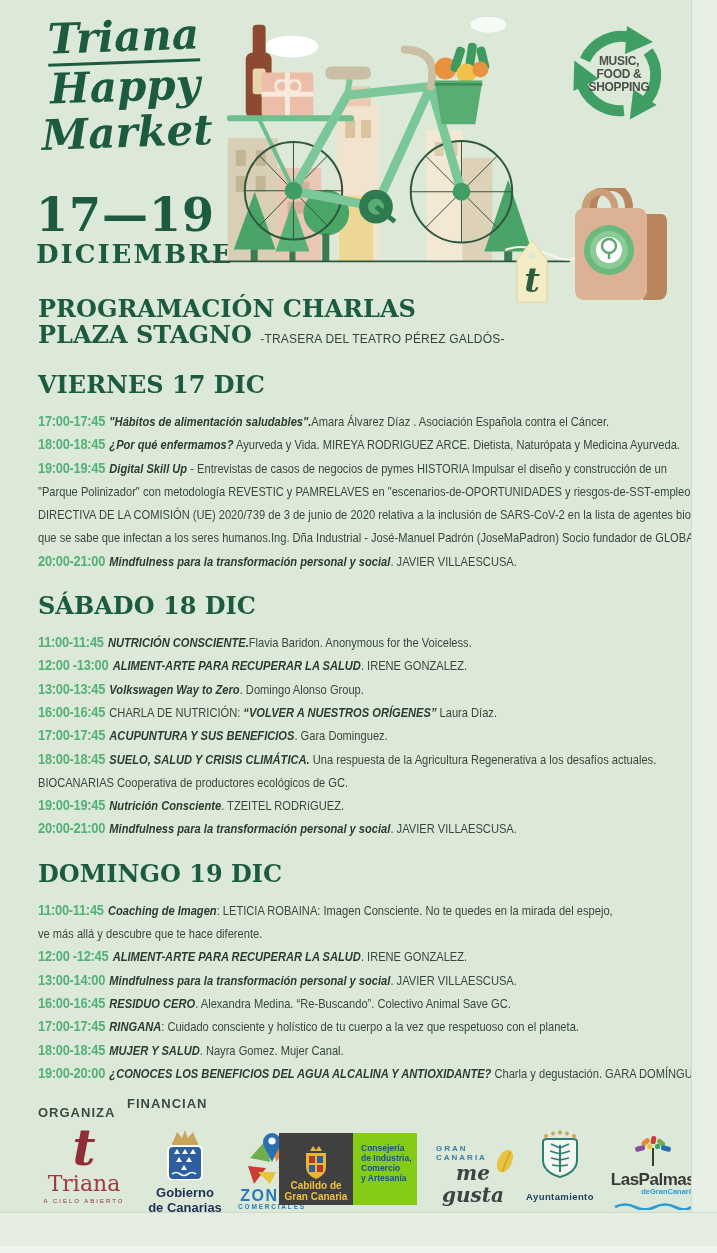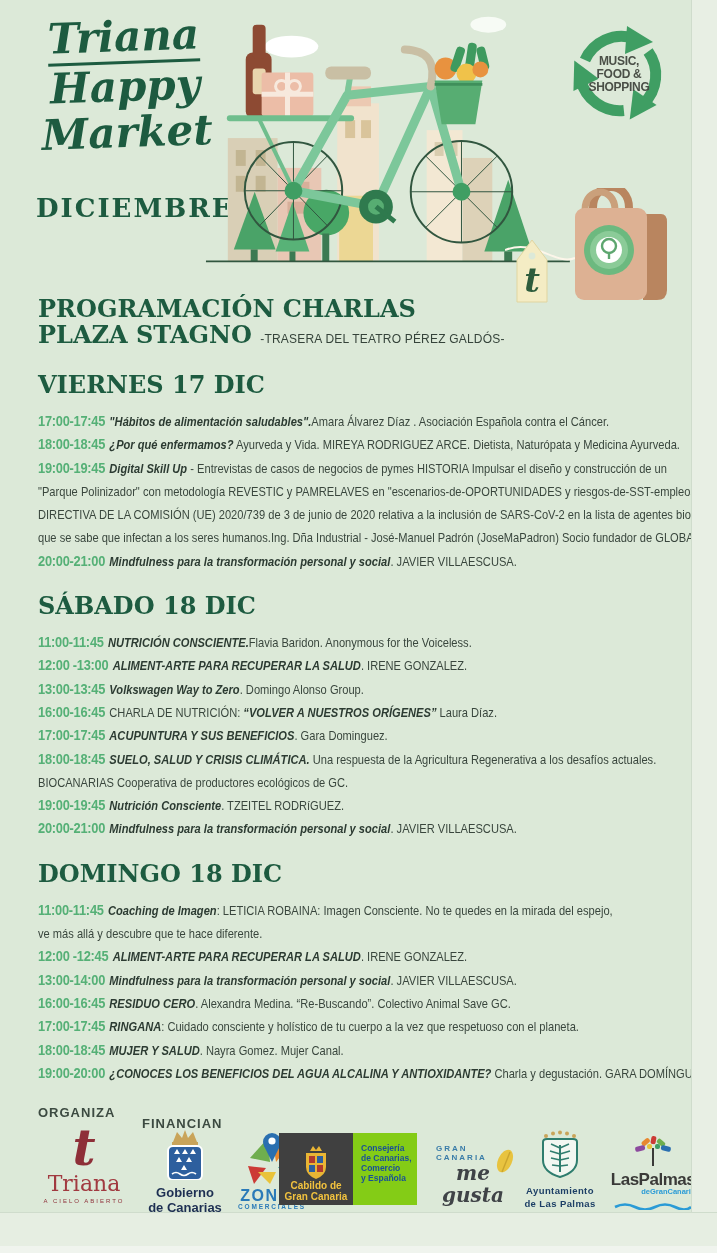--- a/index.html
+++ b/index.html
@@ -37,21 +37,21 @@
   .rows{width:770px;transform:scaleX(0.855);transform-origin:0 0;}
   .row{font-size:13px;line-height:22.3px;white-space:nowrap;}
   .time{font-weight:bold;color:#55b076;font-size:15px;margin-right:5px;letter-spacing:-0.3px;}
   .time:empty{margin:0;}
   .pre{color:#39463d;}
   .title{font-weight:bold;font-style:italic;color:#2c3b32;}
   .desc{color:#39463d;}
   
   .footer{position:absolute;left:38px;top:1096px;width:660px;height:130px;}
   .flabel{position:absolute;top:0;font-size:13px;font-weight:bold;color:#3c4a41;letter-spacing:1px;}
-  .lbl-organiza{left:0;margin-top:9px;} .lbl-financian{left:104px;margin-top:20px;}
+  .lbl-organiza{left:0;margin-top:9px;} .lbl-financian{left:89px;}
   .logo{position:absolute;text-align:center;}
   .lg-triana{left:0;top:28px;width:92px;color:#9e333c;}
   .lg-triana .tg-t{font-family:"DejaVu Serif",serif;font-style:italic;font-weight:bold;
     font-size:50px;line-height:48px;color:#8e2f38;}
   .lg-triana .tg-name{font-family:"DejaVu Serif",serif;font-size:22px;line-height:24px;color:#a13a40;}
   .lg-triana .tg-tag{font-size:6px;letter-spacing:2px;color:#8e2f38;margin-top:2px;}
   .lg-gob{left:110px;top:32px;width:74px;}
   .lg-gob .gb-name{font-size:13px;font-weight:bold;color:#1d2f52;line-height:12px;margin-top:3px;}
   .lg-zonas{left:186px;top:32px;width:96px;}
   .zn1{font-size:16px;font-weight:bold;color:#2a7ab8;letter-spacing:1.5px;line-height:15px;}
@@ -63,21 +63,21 @@
     align-items:center;justify-content:flex-end;padding-bottom:3px;box-sizing:border-box;}
   .cb-name{color:#f2c23e;font-weight:bold;font-size:10px;line-height:10.5px;text-align:center;}
   .cb-yellow{width:64px;height:72px;background:#84cc16;box-sizing:border-box;padding:10px 0 0 8px;}
   .cb-cons{color:#1a5096;font-weight:bold;font-size:8.5px;line-height:10px;}
   .lg-megusta{left:392px;top:48px;width:86px;}
   .mg-caps{font-size:8px;font-weight:bold;color:#3a7ca8;letter-spacing:2px;line-height:9px;text-align:left;padding-left:6px;}
   .mg-script{font-family:"DejaVu Serif",serif;font-style:italic;font-weight:bold;
     font-size:20px;color:#3f4347;line-height:22px;position:relative;}
   .mg-leaf{position:absolute;right:-2px;top:-14px;}
   .lg-ayto{left:478px;top:34px;width:88px;}
-  .ay-name{font-size:9.5px;font-weight:bold;color:#1d3f66;line-height:10.5px;letter-spacing:0.4px;margin-top:2px;}
+  .ay-name{font-size:9.5px;font-weight:bold;color:#1d3f66;line-height:10.5px;letter-spacing:0.4px;margin-top:8px;}
   .lg-lp{left:565px;top:40px;width:100px;}
   .lp-name{font-size:17px;font-weight:bold;color:#3a3a38;line-height:16px;letter-spacing:-0.5px;}
   .lp-sub{font-size:7.5px;font-weight:bold;color:#2a9bd6;line-height:8px;text-align:right;padding-right:8px;}
   .lp-tag{font-size:7px;font-style:italic;color:#2a7ab8;margin-top:3px;}
   
   .edge-right{position:absolute;right:0;top:0;width:25px;height:100%;
     background:#e8efe4;border-left:1px solid #cfdccc;}
   .edge-bottom{position:absolute;left:0;bottom:0;width:100%;height:40px;
     background:#e6eee2;border-top:1px solid #cfdccc;}
   .edge-bottom2{position:absolute;left:0;bottom:0;width:100%;height:7px;background:#f0f4ee;}
@@ -87,20 +87,21 @@
 
 <div class="poster">
 
   <div class="script-logo">
     <span class="w1">Triana</span><br>
     <span>Happy</span><br>
     <span>Market</span>
   </div>
 
   <div class="date-block">
+    <div class="date-range">17—19</div>
     <div class="date-month">DICIEMBRE</div>
   </div>
 
   <svg class="bike-svg" width="517" height="300" viewBox="0 0 520 300">
     <ellipse cx="92" cy="46" rx="27" ry="11" fill="#ffffff"></ellipse>
     <ellipse cx="290" cy="24" rx="18" ry="8" fill="#f7fbf5"></ellipse>
 
     <rect x="28" y="138" width="50" height="124" fill="#d9cfb6"></rect>
     <rect x="36" y="150" width="10" height="16" fill="#c2b592"></rect>
       <rect x="56" y="150" width="10" height="16" fill="#c2b592"></rect>
@@ -242,21 +243,21 @@
         <div class="row"><span class="time">16:00-16:45</span><span class="pre">CHARLA DE NUTRICIÓN: </span><span class="title">“VOLVER A NUESTROS ORÍGENES”</span><span class="desc"> Laura Díaz.</span></div>
         <div class="row"><span class="time">17:00-17:45</span><span class="title">ACUPUNTURA Y SUS BENEFICIOS</span><span class="desc">. Gara Dominguez.</span></div>
         <div class="row"><span class="time">18:00-18:45</span><span class="title">SUELO, SALUD Y CRISIS CLIMÁTICA.</span><span class="desc"> Una respuesta de la Agricultura Regenerativa a los desafíos actuales.</span></div>
         <div class="row"><span class="time"></span><span class="desc">BIOCANARIAS Cooperativa de productores ecológicos de GC.</span></div>
         <div class="row"><span class="time">19:00-19:45</span><span class="title">Nutrición Consciente</span><span class="desc">. TZEITEL RODRíGUEZ.</span></div>
         <div class="row"><span class="time">20:00-21:00</span><span class="title">Mindfulness para la transformación personal y social</span><span class="desc">. JAVIER VILLAESCUSA.</span></div>
       </div>
     </div>
 
     <div class="day">
-      <div class="day-heading">DOMINGO 18 DIC</div>
+      <div class="day-heading">DOMINGO 19 DIC</div>
       <div class="rows">
         <div class="row"><span class="time">11:00-11:45</span><span class="title">Coaching de Imagen</span><span class="desc">: LETICIA ROBAINA: Imagen Consciente. No te quedes en la mirada del espejo,</span></div>
         <div class="row"><span class="time"></span><span class="desc">ve más allá y descubre que te hace diferente.</span></div>
         <div class="row"><span class="time">12:00 -12:45</span><span class="title">ALIMENT-ARTE PARA RECUPERAR LA SALUD</span><span class="desc">. IRENE GONZALEZ.</span></div>
         <div class="row"><span class="time">13:00-14:00</span><span class="title">Mindfulness para la transformación personal y social</span><span class="desc">. JAVIER VILLAESCUSA.</span></div>
         <div class="row"><span class="time">16:00-16:45</span><span class="title">RESIDUO CERO</span><span class="desc">. Alexandra Medina. “Re-Buscando”. Colectivo Animal Save GC.</span></div>
         <div class="row"><span class="time">17:00-17:45</span><span class="title">RINGANA</span><span class="desc">: Cuidado consciente y holístico de tu cuerpo a la vez que respetuoso con el planeta.</span></div>
         <div class="row"><span class="time">18:00-18:45</span><span class="title">MUJER Y SALUD</span><span class="desc">. Nayra Gomez. Mujer Canal.</span></div>
         <div class="row"><span class="time">19:00-20:00</span><span class="title">¿CONOCES LOS BENEFICIOS DEL AGUA ALCALINA Y ANTIOXIDANTE?</span><span class="desc"> Charla y degustación. GARA DOMÍNGUEZ.</span></div>
       </div>
@@ -315,23 +316,23 @@
           <rect x="8" y="11" width="6" height="7" fill="#b03a2e"></rect>
           <rect x="16" y="11" width="6" height="7" fill="#2d5f9e"></rect>
           <rect x="8" y="20" width="6" height="7" fill="#2d5f9e"></rect>
           <rect x="16" y="20" width="6" height="7" fill="#b03a2e"></rect>
         </svg>
         <div class="cb-name">Cabildo de</div>
         <div class="cb-name">Gran Canaria</div>
       </div>
       <div class="cb-yellow">
         <div class="cb-cons">Consejería</div>
-        <div class="cb-cons">de Canarias,</div>
+        <div class="cb-cons">de Industria,</div>
         <div class="cb-cons">Comercio</div>
-        <div class="cb-cons">y Española</div>
+        <div class="cb-cons">y Artesanía</div>
       </div>
     </div>
 
     <div class="logo lg-megusta">
       <div class="mg-caps">GRAN</div>
       <div class="mg-caps">CANARIA</div>
       <div class="mg-script">
         <span>me gusta</span>
         <svg class="mg-leaf" width="26" height="30" viewBox="0 0 26 30">
           <ellipse cx="13" cy="13" rx="7" ry="12" fill="#e8c33f" transform="rotate(24 13 13)"></ellipse>

